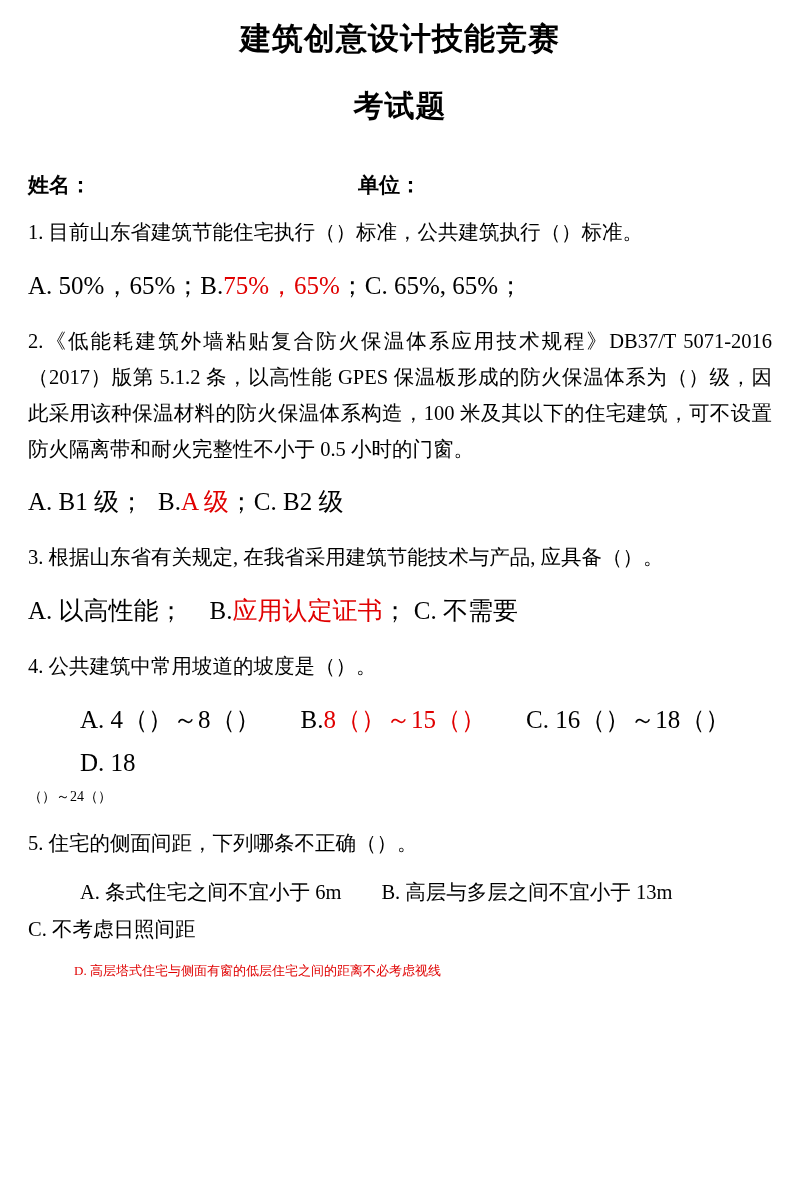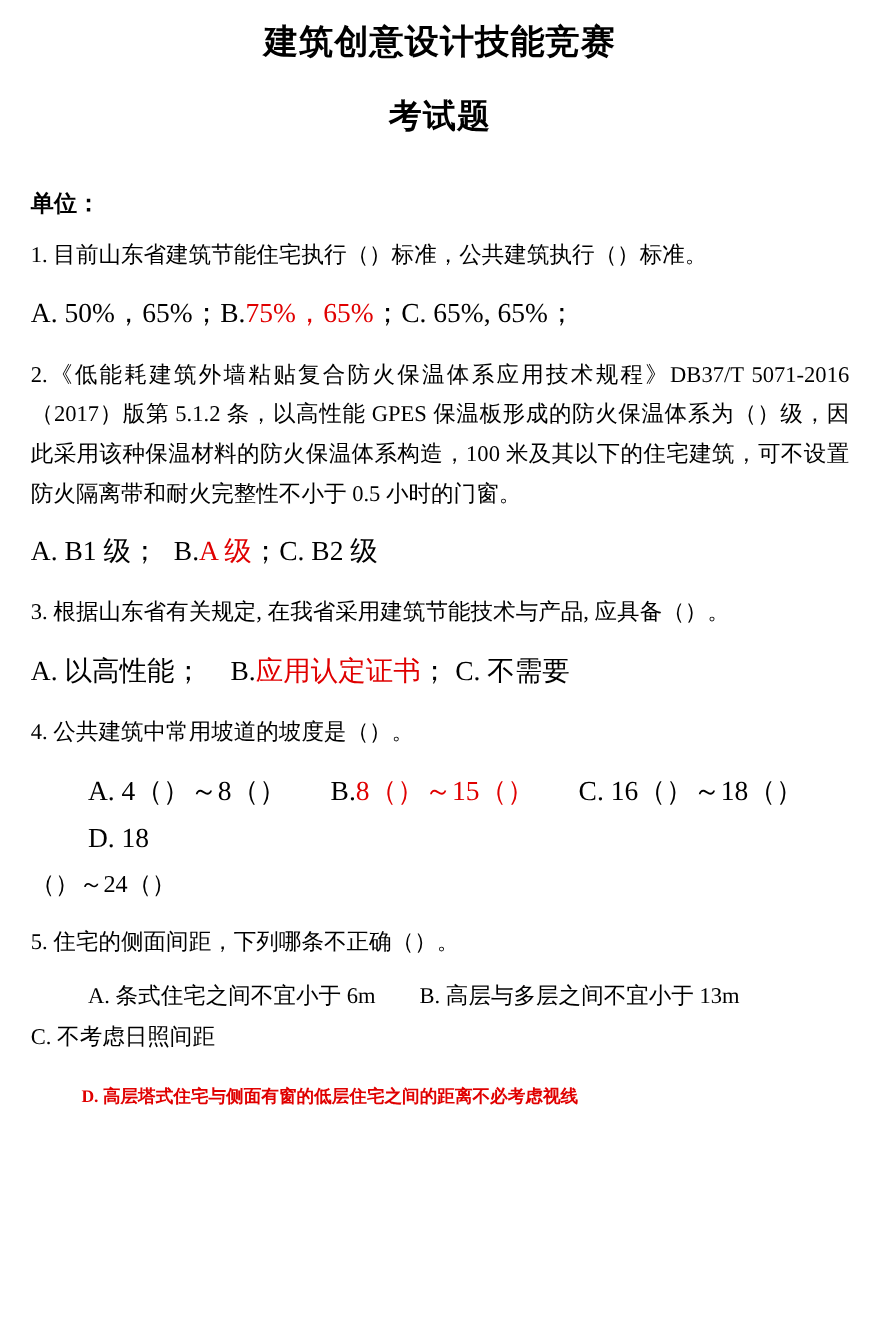--- a/index.html
+++ b/index.html
@@ -64,53 +64,53 @@
     margin-top: 13px;
     font-size: 25px;
     line-height: 1.75;
   }
   .opts.indent { text-indent: 0; padding-left: 52px; }
   .red { color: #e00000; }
   .sp-l { display: inline-block; width: 40px; }
   .sp-m { display: inline-block; width: 26px; }
   .sp-s { display: inline-block; width: 14px; }
   .cont {
-    font-size: 22px;
+    font-size: 14px;
     line-height: 1.75;
   }
   .q5-optline {
     margin-top: 13px;
     font-size: 20.5px;
     line-height: 1.75;
     padding-left: 52px;
   }
   .q5-c {
     font-size: 20.5px;
     line-height: 1.75;
     margin-top: 2px;
   }
   .q5-d {
-    margin-top: 22px;
-    font-size: 16px;
+    margin-top: 12px;
+    font-size: 13px;
     line-height: 1.75;
     padding-left: 46px;
     color: #e00000;
-    font-weight: bold;
   }
   .inl { white-space: nowrap; }
 </style>
 </head>
 <body>
 
 <div class="page">
 
   <h1 class="doc-title">建筑创意设计技能竞赛</h1>
   <h2 class="doc-subtitle">考试题</h2>
 
   <div class="id-row">
+    <span class="field-name">姓名：</span>
     <span class="field-unit">单位：</span>
   </div>
 
 
   <div class="q">1. 目前山东省建筑节能住宅执行（）标准，公共建筑执行（）标准。</div>
   <div class="opts">
     <span>A. 50%，65%；B.</span><span class="red">75%，65%</span><span>；C. 65%, 65%；</span>
   </div>
 
   <div class="q">2.《低能耗建筑外墙粘贴复合防火保温体系应用技术规程》DB37/T 5071-2016（2017）版第 5.1.2 条，以高性能 GPES 保温板形成的防火保温体系为（）级，因此采用该种保温材料的防火保温体系构造，100 米及其以下的住宅建筑，可不设置防火隔离带和耐火完整性不小于 0.5 小时的门窗。</div>

